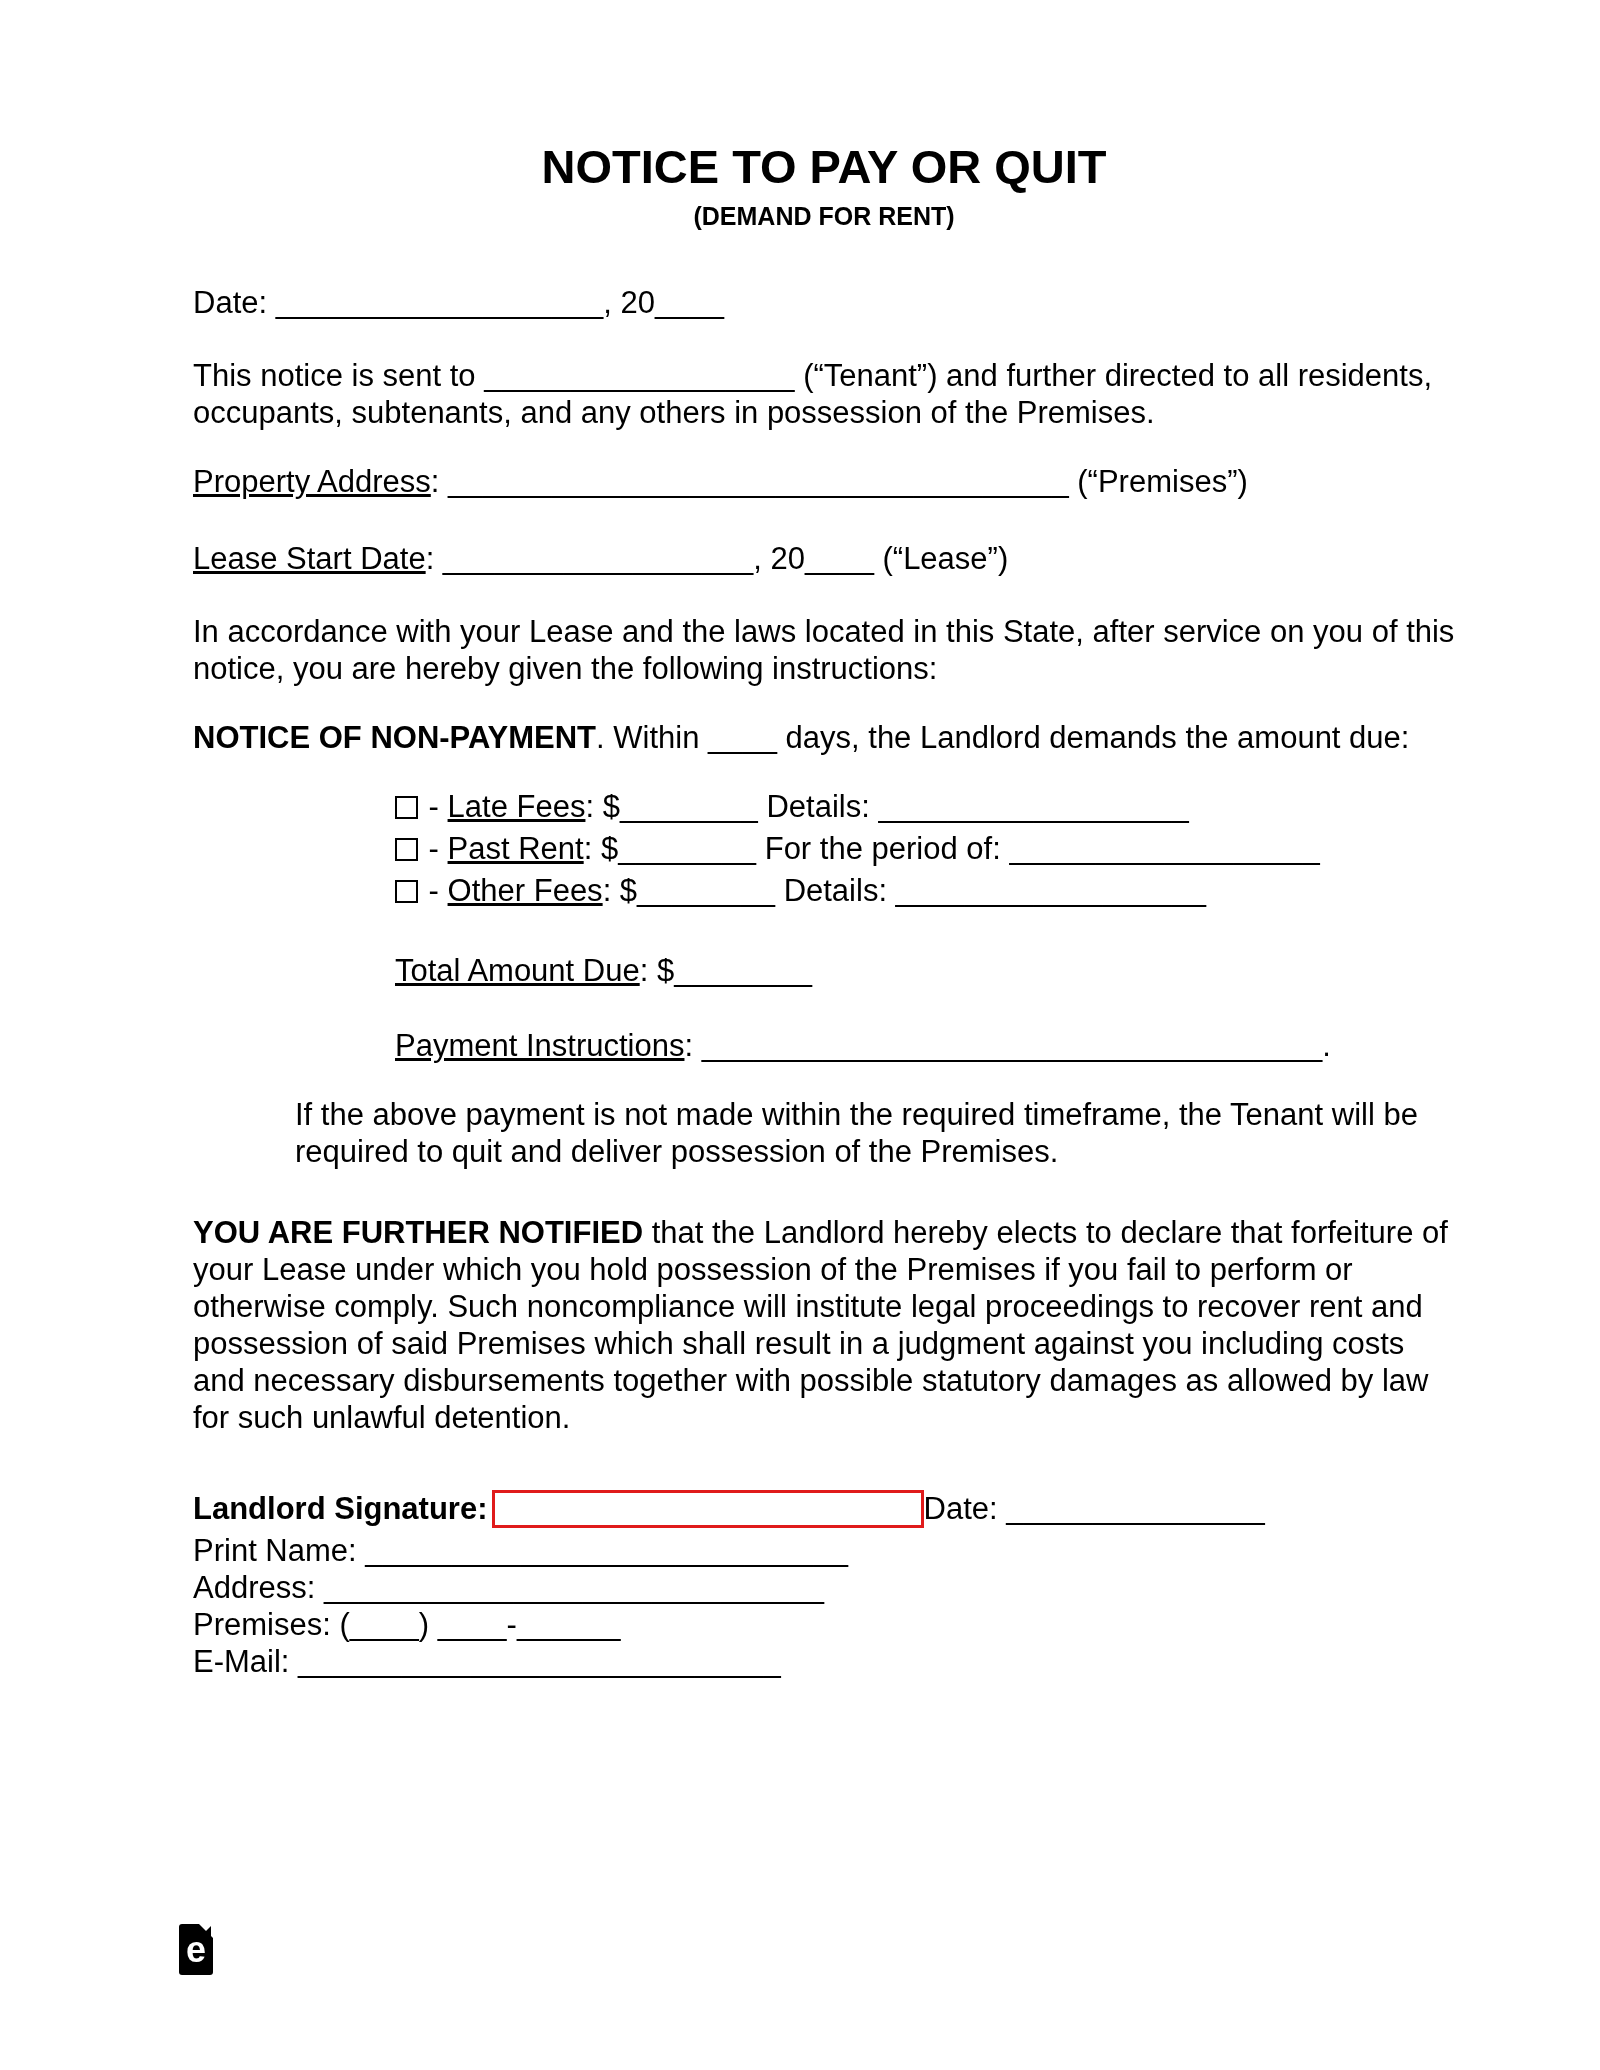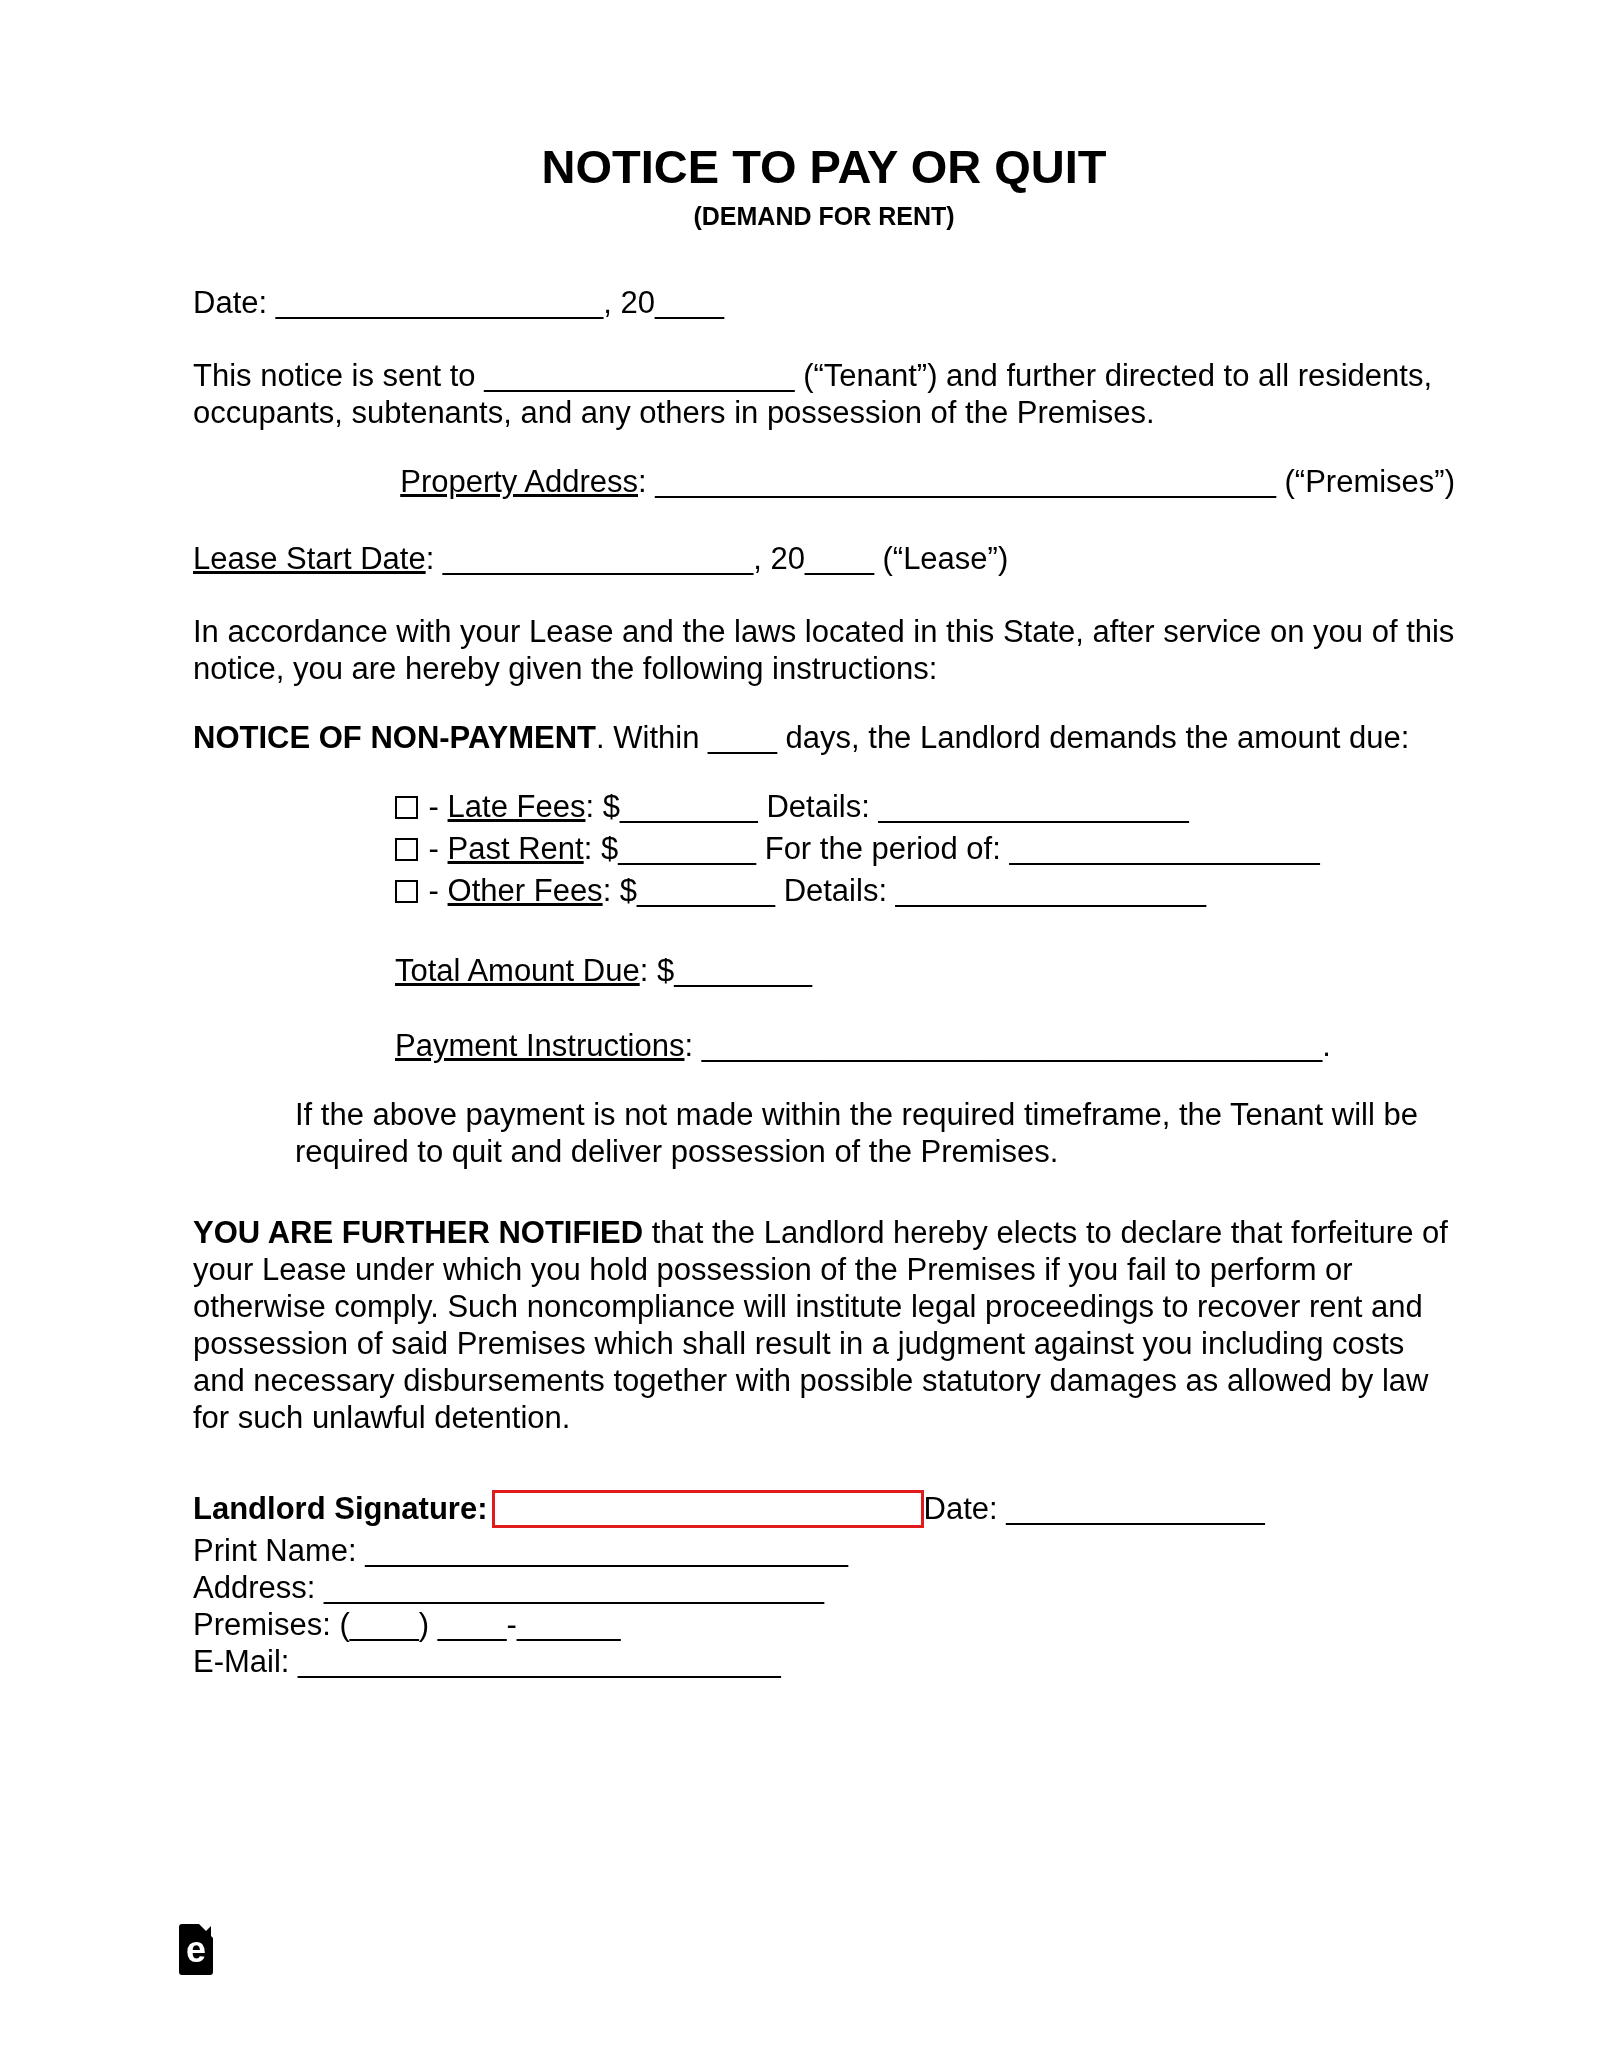--- a/index.html
+++ b/index.html
@@ -9,21 +9,21 @@
     background:#ffffff;
     font-family:"Liberation Sans",sans-serif;
     font-size:31px;line-height:37px;color:#000;
     overflow:hidden;
   }
   .content{position:absolute;left:160px;right:145px;top:0;padding-top:140px;margin-left:33px;}
   .title{font-size:47px;line-height:54px;font-weight:bold;text-align:center;}
   .subtitle{font-size:25px;line-height:40px;font-weight:bold;text-align:center;margin-top:2px;}
   .date-line{margin-top:48px;}
   .intro{margin-top:36px;}
-  .property-line{margin-top:32px;text-align:right;}
+  .property-line{margin-top:32px;}
   .lease-line{margin-top:40px;}
   .accordance{margin-top:36px;}
   .notice-line{margin-top:32px;}
   .checklist{margin-top:30px;margin-left:202px;}
   .checklist .row{line-height:42px;}
   .cb{
     display:inline-block;width:19px;height:19px;
     border:2px solid #000;background:#fff;
     vertical-align:-2px;margin-right:2px;
   }

